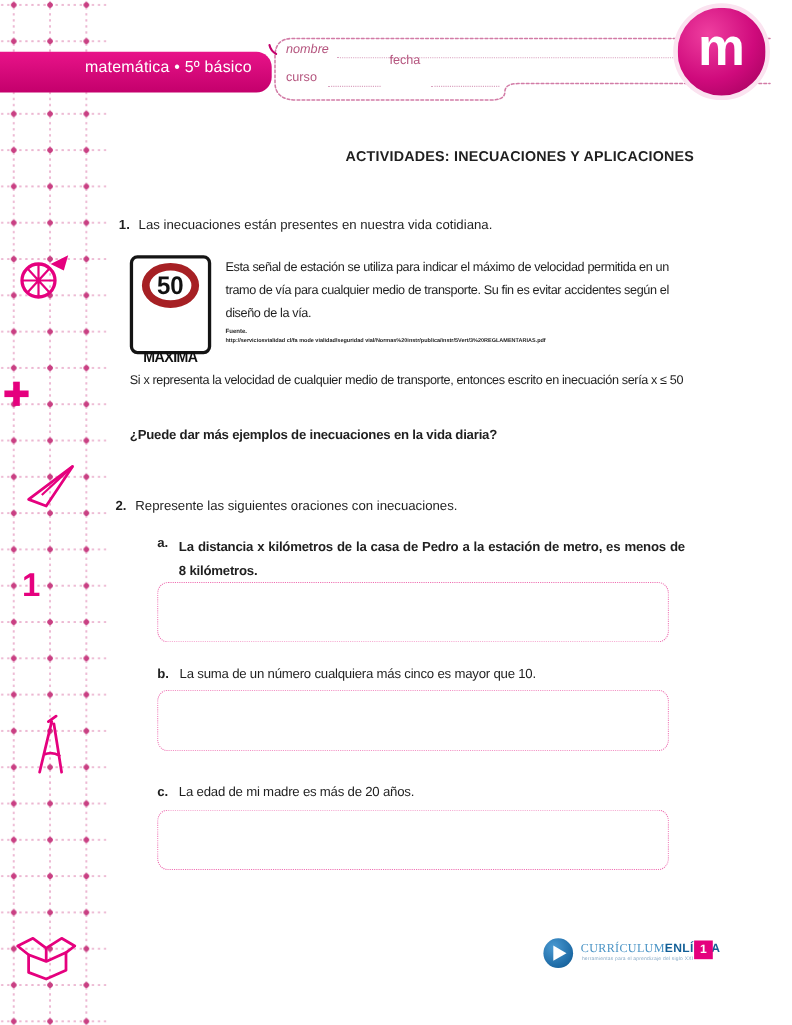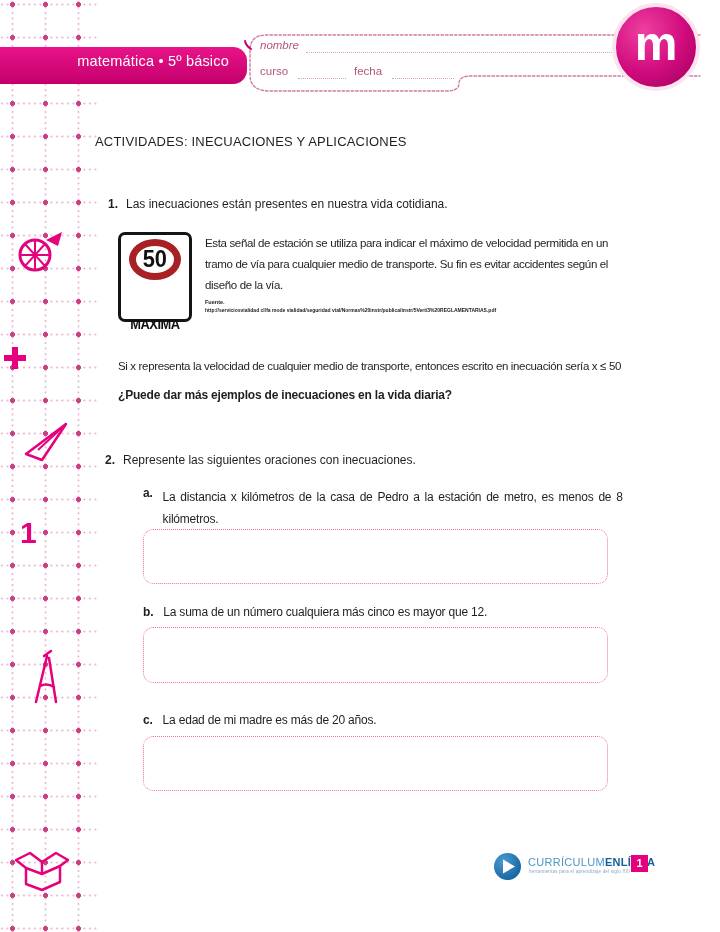--- a/index.html
+++ b/index.html
@@ -23,55 +23,55 @@
         color:#fff;font-size:14.5px;line-height:28px;text-align:right;
         padding-right:18px;box-sizing:border-box;letter-spacing:0.2px;}
   .info-svg{position:absolute;left:230px;top:25px;z-index:2;}
   .info-label{position:absolute;font-size:11.5px;color:#b5567f;z-index:4;}
   .dotline{position:absolute;height:12px;border-bottom:1.5px dotted #d9a2bf;z-index:4;}
   .logo{position:absolute;left:612px;top:3px;width:80px;height:80px;border-radius:50%;
         background:radial-gradient(circle at 35% 30%,#ef3fa0,#cf0a7c 55%,#9c0058);
         border:4px solid #fbe3f0;z-index:5;text-align:center;}
   .logo span{color:#fff;font-size:48px;font-weight:bold;line-height:74px;}
 
-  .page-title{position:absolute;left:95px;top:134px;width:515px;text-align:left;
-              font-size:13px;font-weight:normal;letter-spacing:0.2px;}
+  .page-title{position:absolute;left:116px;top:134px;width:515px;text-align:right;
+              font-size:13px;font-weight:bold;letter-spacing:0.2px;}
 
   .item-row{position:absolute;display:flex;gap:8px;font-size:12px;}
   .item-row b{font-weight:bold;}
 
   
   .sign{position:absolute;left:118px;top:232px;width:74px;height:90px;background:#fff;
         border:3px solid #141414;border-radius:7px;box-sizing:border-box;
         display:flex;flex-direction:column;align-items:center;gap:33px;}
   .sign-ring{width:52px;height:52px;border-radius:50%;border:7px solid #a62024;
              box-sizing:border-box;margin-top:4px;display:flex;align-items:center;justify-content:center;}
   .sign-ring span{font-size:23px;font-weight:bold;color:#111;transform:scaleX(.95);}
   .sign-caption{font-size:14px;font-weight:800;color:#111;margin-top:3px;
                 transform:scaleX(.92);letter-spacing:-0.5px;}
 
   .para{position:absolute;font-size:11.5px;letter-spacing:-0.35px;line-height:21px;}
   .desc{left:205px;top:233px;width:418px;}
   .fuente{position:absolute;left:205px;top:299px;font-size:5.5px;font-weight:bold;color:#222;}
   .fuente-url{position:absolute;left:205px;top:307px;width:420px;font-size:5px;font-weight:bold;color:#222;
               white-space:nowrap;overflow:hidden;}
-  .statement{left:118px;top:336px;width:506px;margin-top:20px;}
+  .statement{left:118px;top:336px;width:506px;}
   .question{position:absolute;left:118px;top:388px;font-size:12px;font-weight:bold;letter-spacing:-0.2px;}
 
   .sub-item{position:absolute;left:143px;display:flex;gap:10px;font-size:12px;letter-spacing:-0.2px;}
   .sub-item b{font-weight:bold;}
-  .sub-item .just{width:460px;text-align:justify;line-height:22px;margin:0;}
+  .sub-item .just{width:460px;text-align:justify;line-height:22px;margin:0;font-weight:bold;}
   .answer-box{position:absolute;left:143px;width:465px;border:1.5px dotted #ee6cb0;
               border-radius:10px;background:#fff;box-sizing:border-box;}
 
   
   .f-logo{position:absolute;left:494px;top:853px;width:27px;height:27px;border-radius:50%;
           background:radial-gradient(circle at 35% 30%,#4a9ad2,#1c69a4 70%,#15527f);}
   .f-text1{position:absolute;left:528px;top:856px;font-size:11px;letter-spacing:0.3px;}
-  .f-text1 .p1{color:#4c95c6;}
+  .f-text1 .p1{color:#4c95c6;font-family:Liberation Serif, serif;}
   .f-text1 .p2{color:#135f97;font-weight:bold;}
   .f-tagline{position:absolute;left:529px;top:869px;font-size:4.5px;color:#86a8c4;letter-spacing:0.2px;}
   .page-badge{position:absolute;left:631px;top:855px;width:17px;height:17px;background:#e5007e;
               color:#fff;font-size:11px;font-weight:bold;text-align:center;line-height:17px;}
 </style>
 </head>
 <body>
 
 <div class="page">
 
@@ -103,21 +103,21 @@
 
   <svg class="info-svg" width="480" height="72" viewBox="0 0 480 72">
     <path d="M470 10 L36 10 Q20 10 20 26 L20 50 Q20 66 40 66 L216 66 Q229 66 229 58.5 Q229 51 241 51 L470 51" fill="none" stroke="#d27ba6" stroke-width="1.4" stroke-dasharray="2.5 2" stroke-linecap="round"></path>
     <path d="M21 24 Q16 21 15 16" fill="none" stroke="#c4006c" stroke-width="2" stroke-linecap="round"></path>
   </svg>
 
   <span class="info-label" style="left:260px;top:39px;font-style:italic;">nombre</span>
   <div class="dotline" style="left:306px;top:40px;width:336px;"></div>
   <span class="info-label" style="left:260px;top:65px;">curso</span>
   <div class="dotline" style="left:298px;top:66px;width:48px;"></div>
-  <span class="info-label" style="left:354px;top:65px;">fecha</span>
+  <span class="info-label" style="left:354px;top:49px;">fecha</span>
   <div class="dotline" style="left:392px;top:66px;width:62px;"></div>
 
   <div class="logo">
     <span>m</span>
   </div>
 
   <div class="page-title">ACTIVIDADES: INECUACIONES Y APLICACIONES</div>
 
   <div class="item-row" style="left:108px;top:197px;">
     <b>1.</b>
@@ -144,21 +144,21 @@
   </div>
 
   <div class="sub-item" style="top:486px;">
     <b>a.</b>
     <p class="just">La distancia x kilómetros de la casa de Pedro a la estación de metro, es menos de 8 kilómetros.</p>
   </div>
   <div class="answer-box" style="top:529px;height:55px;"></div>
 
   <div class="sub-item" style="top:605px;">
     <b>b.</b>
-    <span>La suma de un número cualquiera más cinco es mayor que 12.</span>
+    <span>La suma de un número cualquiera más cinco es mayor que 10.</span>
   </div>
   <div class="answer-box" style="top:627px;height:56px;"></div>
 
   <div class="sub-item" style="top:713px;">
     <b>c.</b>
     <span>La edad de mi madre es más de 20 años.</span>
   </div>
   <div class="answer-box" style="top:736px;height:55px;"></div>
 
   <div class="f-logo">

